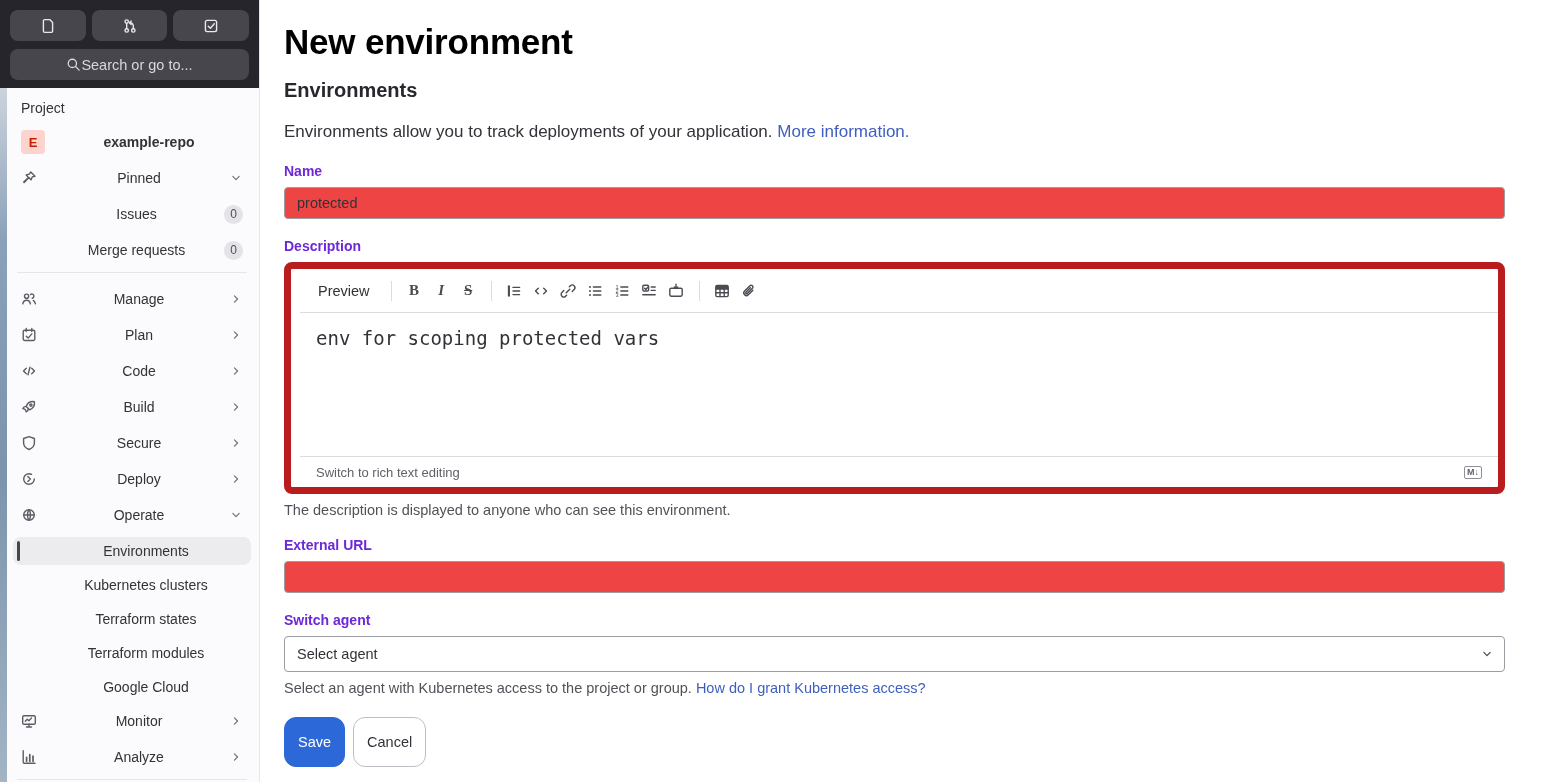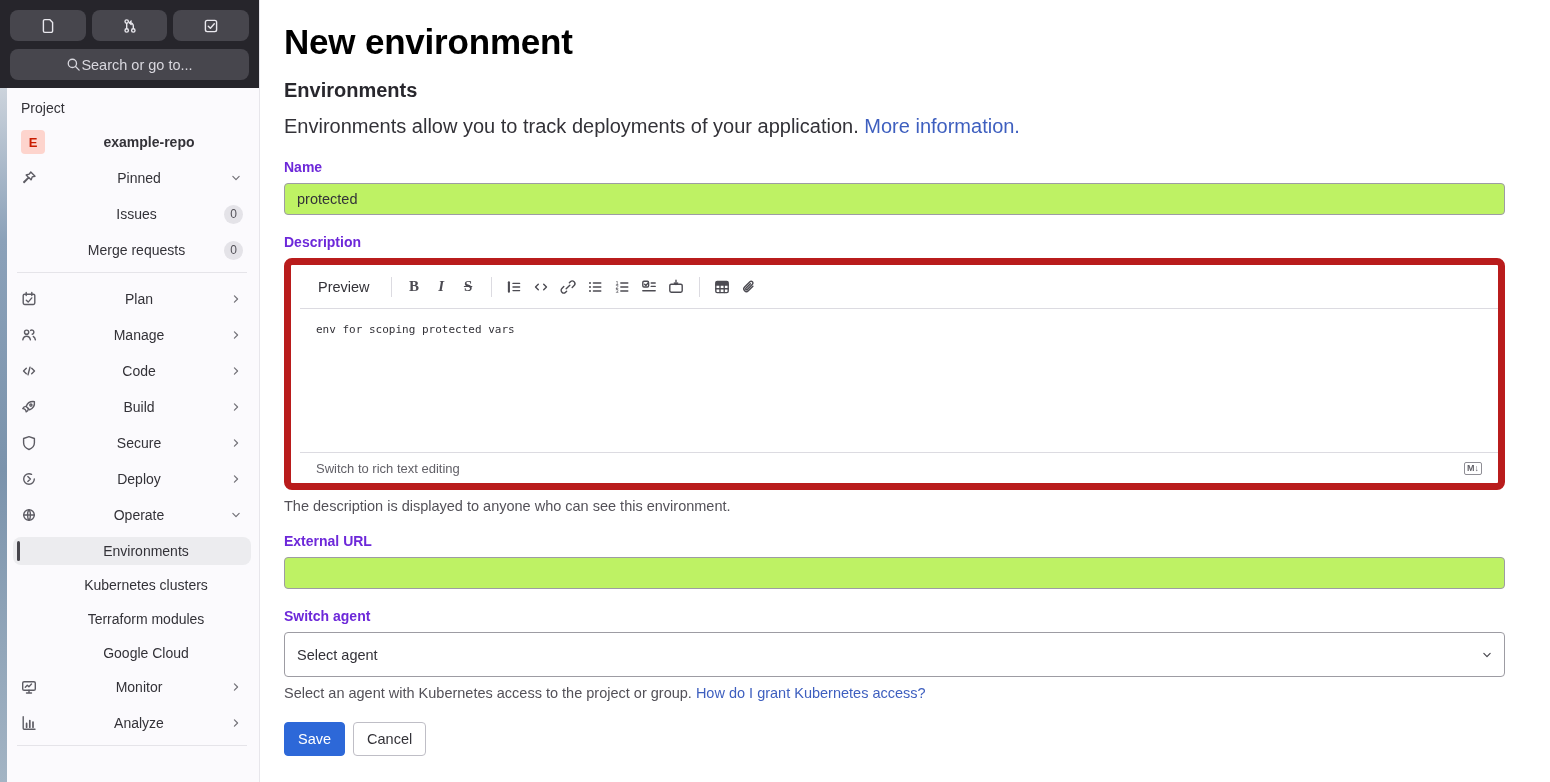--- a/index.html
+++ b/index.html
@@ -67,64 +67,64 @@
   }
   .divider { height:1px; background:#e5e4e9; margin:4px 4px 12px; }
 
   
   .main {
     position:absolute; left:260px; top:0; width:1290px; height:782px;
     padding:14px 45px 0 24px; background:#fff;
   }
   h1 { margin-top:8px; font-size:35px; color:#000000; letter-spacing:-0.2px; }
   h2 { margin-top:17px; font-size:20px; color:#28272d; }
-  .intro { margin-top:13px; font-size:20px; color:#333238; }
+  .intro { margin-top:20px; font-size:17px; color:#333238; }
   .link { color:var(--link-blue,#3e5fbf); text-decoration:none; cursor:pointer; }
   .field-label { margin-top:19px; font-size:14px; font-weight:700; color:#6d28d9; }
   .field-label.first { margin-top:21px; }
   .text-input {
     margin-top:8px; width:100%; height:32px; border:1px solid #9d9ca3; border-radius:4px;
-    padding:0 12px; font-size:14.5px; color:#333238; background:#bef264;
+    padding:0 12px; font-size:14.5px; color:#333238; background:#ef4444;
     font-family:"Liberation Sans", sans-serif; outline:none;
   }
   .editor { margin-top:8px; border:7px solid #b91c1c; border-radius:8px; background:#fff; overflow:hidden;padding-left:9px; }
   .editor-toolbar { height:44px; display:flex; align-items:center; padding:0 14px; border-bottom:1px solid #dcdbe1; }
   .preview-btn { background:none; border:none; font-size:14.5px; color:#333238; cursor:pointer; padding:4px 4px; margin-right:8px; font-family:"Liberation Sans", sans-serif; }
   .tb-sep { width:1px; height:20px; background:#dcdbe1; margin:0 9px; flex:none; }
   .tb-btn {
     width:27px; height:27px; background:none; border:none; border-radius:4px; cursor:pointer;
     display:flex; align-items:center; justify-content:center; color:#4c4b52;
   }
   .tb-bold { font-weight:800; font-size:15px; font-family:"Liberation Serif", serif; }
   .tb-italic { font-style:italic; font-weight:600; font-size:15px; font-family:"Liberation Serif", serif; }
   .tb-strike { font-weight:600; font-size:15px; text-decoration:line-through; font-family:"Liberation Serif", serif; }
   .editor-body { height:143px; }
   .editor-body textarea {
     width:100%; height:100%; border:none; outline:none; resize:none;
     padding:14px 16px; font-family:"DejaVu Sans Mono","Liberation Mono",monospace;
-    font-size:11px; color:#333238;
+    font-size:19px; color:#333238;
   }
   .editor-footer {
     height:31px; border-top:1px solid #dcdbe1; display:flex; align-items:center;
     justify-content:space-between; padding:0 16px;
   }
   .switch-link { font-size:13px; color:#626168; cursor:pointer; }
   .md-badge {
     font-size:9px; font-weight:700; color:#626168; border:1.5px solid #8f8e95;
     border-radius:2px; padding:1px 2px; line-height:1;
   }
   .help-text { margin-top:8px; font-size:14.5px; color:#535158; }
   .select-box {
-    position:relative; margin-top:8px; width:100%; height:45px; border:1px solid #9d9ca3;
+    position:relative; margin-top:8px; width:100%; height:36px; border:1px solid #9d9ca3;
     border-radius:4px; background:#fff; display:flex; align-items:center; padding:0 12px;
     font-size:14.5px; color:#333238; cursor:pointer;
   }
   .select-box .sel-chev { position:absolute; right:10px; color:#49484f; }
   .actions { margin-top:21px; display:flex; gap:8px; }
-  .btn { border-radius:4px; font-size:14.5px; padding:8px 13px; cursor:pointer; font-family:"Liberation Sans", sans-serif; }
+  .btn { border-radius:12px; font-size:14.5px; padding:16px 13px; cursor:pointer; font-family:"Liberation Sans", sans-serif; }
   .btn-primary { background:var(--accent-blue,#2d68d8); border:1px solid var(--accent-blue,#2d68d8); color:#fff; }
   .btn-secondary { background:#fff; border:1px solid #bfbec6; color:#333238; }
 </style>
 </head>
 <body>
 
 <aside class="sidebar">
   <div class="sidebar-dark">
     <div class="shortcut-row">
       <button class="shortcut-btn">
@@ -195,51 +195,51 @@
     <div class="nav-row sub">
       <span class="nav-label">Merge requests</span>
       <span class="badge">0</span>
     </div>
 
     <div class="divider"></div>
 
     <div class="nav-row">
       <span class="nav-ic">
         <svg class="ic" width="16" height="16" viewBox="0 0 16 16">
-            <rect x="2.2" y="3.2" width="11.6" height="10.3" rx="1.4"></rect>
-            <path d="M5.2 1.5v3M10.8 1.5v3M5.3 9.2l1.9 1.9 3.6-4.2"></path>
-          </svg>
-      </span>
-      <span class="nav-label">Plan</span>
-      <span class="chev">
-          <svg class="ic" width="14" height="14" viewBox="0 0 16 16">
-            <path d="M6.2 4.4 9.8 8l-3.6 3.6"></path>
-          </svg>
-        </span>
-    </div>
-
-    <div class="nav-row">
-      <span class="nav-ic">
-        <svg class="ic" width="16" height="16" viewBox="0 0 16 16">
             <circle cx="5.6" cy="5.2" r="2.1"></circle>
             <path d="M1.8 12.8c.5-2.4 2-3.6 3.8-3.6s3.3 1.2 3.8 3.6"></path>
             <path d="M9.6 3.4a2.1 2.1 0 1 1 1.6 3.8M12.3 9.5c1.1.5 1.8 1.6 2.1 3.3"></path>
           </svg>
       </span>
       <span class="nav-label">Manage</span>
       <span class="chev">
           <svg class="ic" width="14" height="14" viewBox="0 0 16 16">
             <path d="M6.2 4.4 9.8 8l-3.6 3.6"></path>
           </svg>
         </span>
     </div>
 
     <div class="nav-row">
       <span class="nav-ic">
         <svg class="ic" width="16" height="16" viewBox="0 0 16 16">
+            <rect x="2.2" y="3.2" width="11.6" height="10.3" rx="1.4"></rect>
+            <path d="M5.2 1.5v3M10.8 1.5v3M5.3 9.2l1.9 1.9 3.6-4.2"></path>
+          </svg>
+      </span>
+      <span class="nav-label">Plan</span>
+      <span class="chev">
+          <svg class="ic" width="14" height="14" viewBox="0 0 16 16">
+            <path d="M6.2 4.4 9.8 8l-3.6 3.6"></path>
+          </svg>
+        </span>
+    </div>
+
+    <div class="nav-row">
+      <span class="nav-ic">
+        <svg class="ic" width="16" height="16" viewBox="0 0 16 16">
             <path d="M5.3 5.2 2.5 8l2.8 2.8M10.7 5.2 13.5 8l-2.8 2.8M9 4.2 7 11.8"></path>
           </svg>
       </span>
       <span class="nav-label">Code</span>
       <span class="chev">
           <svg class="ic" width="14" height="14" viewBox="0 0 16 16">
             <path d="M6.2 4.4 9.8 8l-3.6 3.6"></path>
           </svg>
         </span>
     </div>
@@ -302,20 +302,23 @@
             <path d="M4.4 6.2 8 9.8l3.6-3.6"></path>
           </svg>
         </span>
     </div>
 
     <div class="nav-row sub2 active">
       <span class="nav-label">Environments</span>
     </div>
     <div class="nav-row sub2">
       <span class="nav-label">Kubernetes clusters</span>
+    </div>
+    <div class="nav-row sub2">
+      <span class="nav-label">Terraform states</span>
     </div>
     <div class="nav-row sub2">
       <span class="nav-label">Terraform modules</span>
     </div>
     <div class="nav-row sub2">
       <span class="nav-label">Google Cloud</span>
     </div>
 
     <div class="nav-row">
       <span class="nav-ic">

